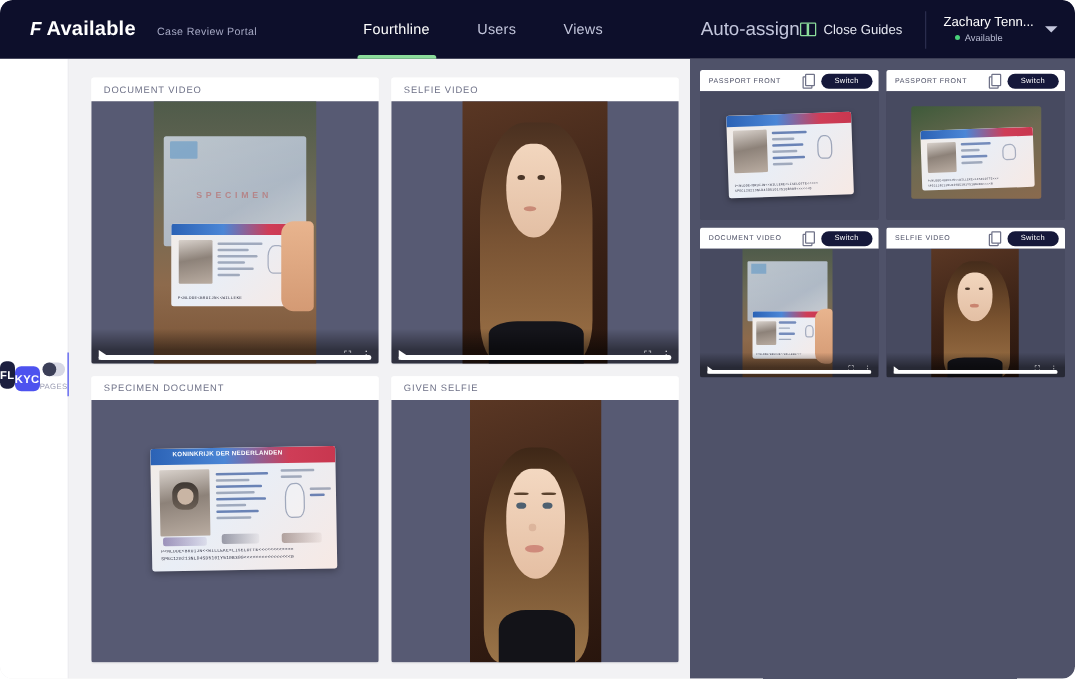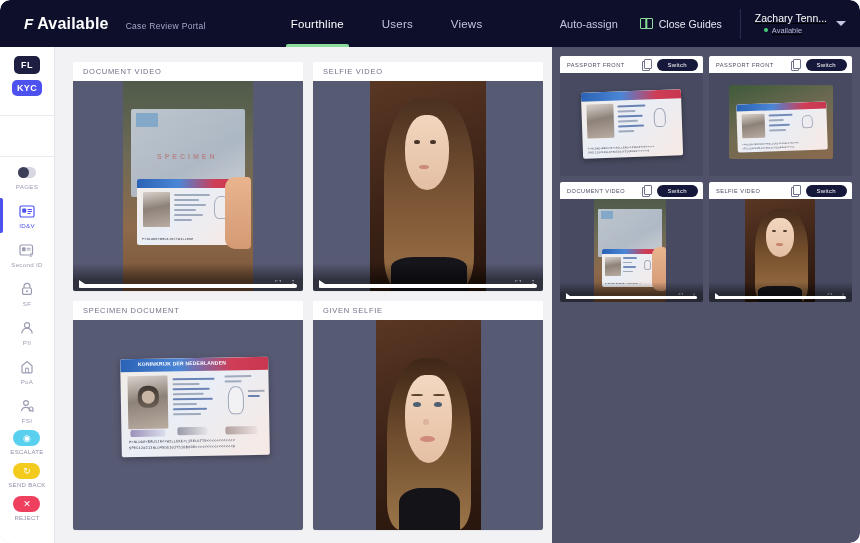--- a/index.html
+++ b/index.html
@@ -49,59 +49,59 @@
   .nav-tab.active { color: #ffffff; }
   .nav-tab.active::after {
     content: ""; position: absolute; left: 14px; right: 14px; bottom: 0;
     height: 3px; background: #8bdc9b; border-radius: 2px 2px 0 0;
   }
 
   .nav-right {
     margin-left: auto; display: flex; align-items: center; height: 47px;
   }
   .auto-assign {
-    color: #c3c6dc; font-size: 11px; margin-right: 22px; cursor: pointer;
+    color: #c3c6dc; font-size: 15px; cursor: pointer;
   }
   .close-guides {
     display: flex; align-items: center; gap: 6px;
     color: #e7e9f3; font-size: 10.5px; margin-right: 18px; cursor: pointer;
   }
   .book-icon {
     width: 13px; height: 11px; border: 1.4px solid #8bdc9b; border-radius: 1px;
     position: relative; flex: none;
   }
   .book-icon::after {
     content:""; position:absolute; left:50%; top:0; bottom:0;
     width:1.4px; background:#8bdc9b; transform: translateX(-50%);
   }
   .user-box {
     border-left: 1px solid #2a2c4d; height: 30px; padding-left: 14px; padding-right: 14px;
     display: flex; align-items: center; cursor: pointer;
   }
-  .user-text { display: flex; flex-direction: column; text-decoration: underline; }
+  .user-text { display: flex; flex-direction: column; }
   .user-name { color: #ffffff; font-size: 10.5px; line-height: 13px; }
   .user-status {
     color: #b9bcd3; font-size: 7.5px; line-height: 11px;
     display: flex; align-items: center; gap: 4px; padding-left: 9px;
   }
   .dot-green { width: 4px; height: 4px; border-radius: 50%; background: #49d17a; flex:none;}
   .caret-down {
     width: 0; height: 0; margin-left: 9px;
     border-left: 5px solid transparent; border-right: 5px solid transparent;
     border-top: 5px solid #c3c6dc;
   }
 
   
   .sidebar {
     position: absolute; left: 0; top: 47px;
     width: 55px; height: 496px;
     background: #ffffff;
     border-right: 1px solid #e4e4ea;
     border-radius: 0 0 0 10px;
-    display: flex; flex-direction: column; align-items: center;
+    display: flex; flex-direction: row; align-items: center;
     padding-top: 9px;
   }
   .badge-fl {
     width: 26px; height: 22px; border-radius: 5px; background: #1c1f3f;
     color: #fff; font-size: 9px; font-weight: bold; letter-spacing: .4px;
     display: flex; align-items: center; justify-content: center;
   }
   .badge-kyc {
     margin-top: 6px;
     width: 30px; height: 20px; border-radius: 5px; background: #4d52ef;

